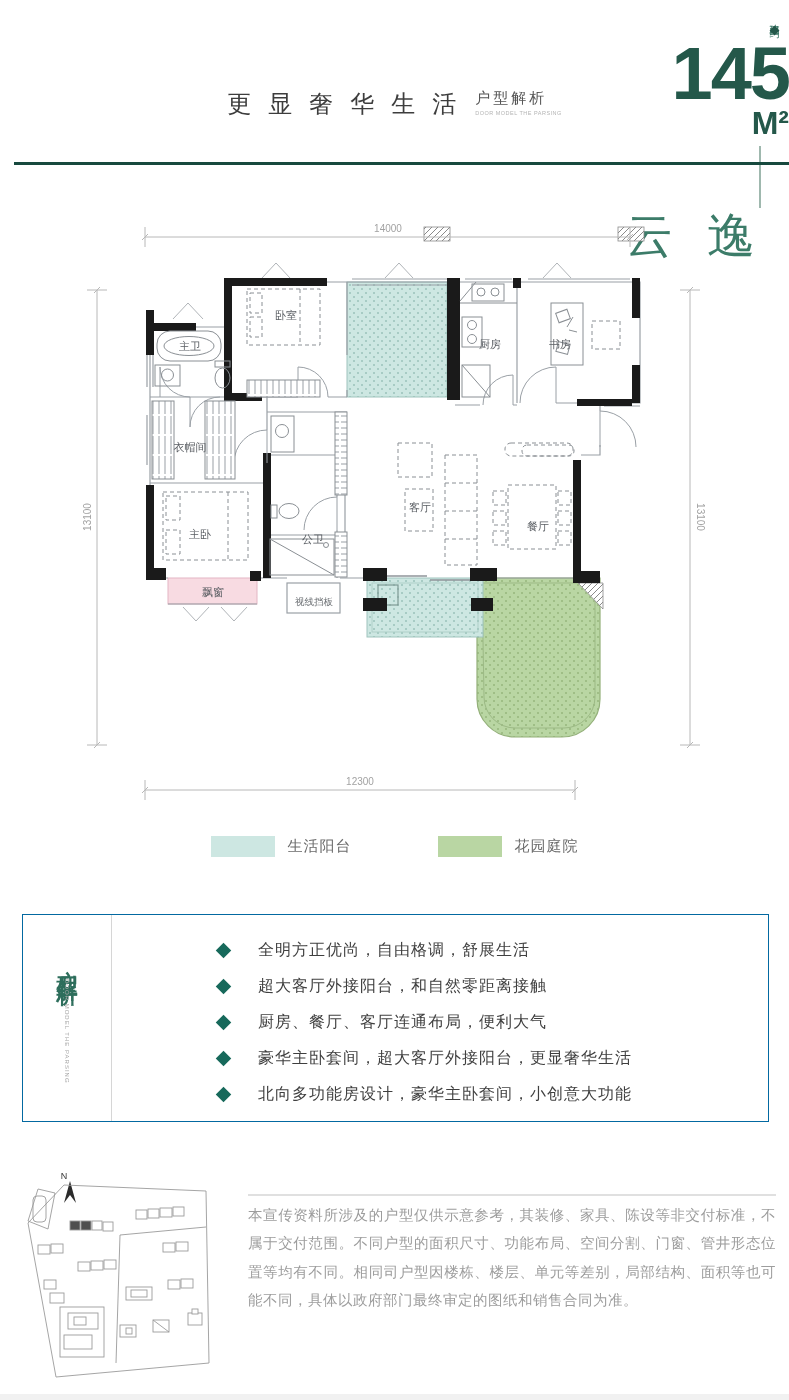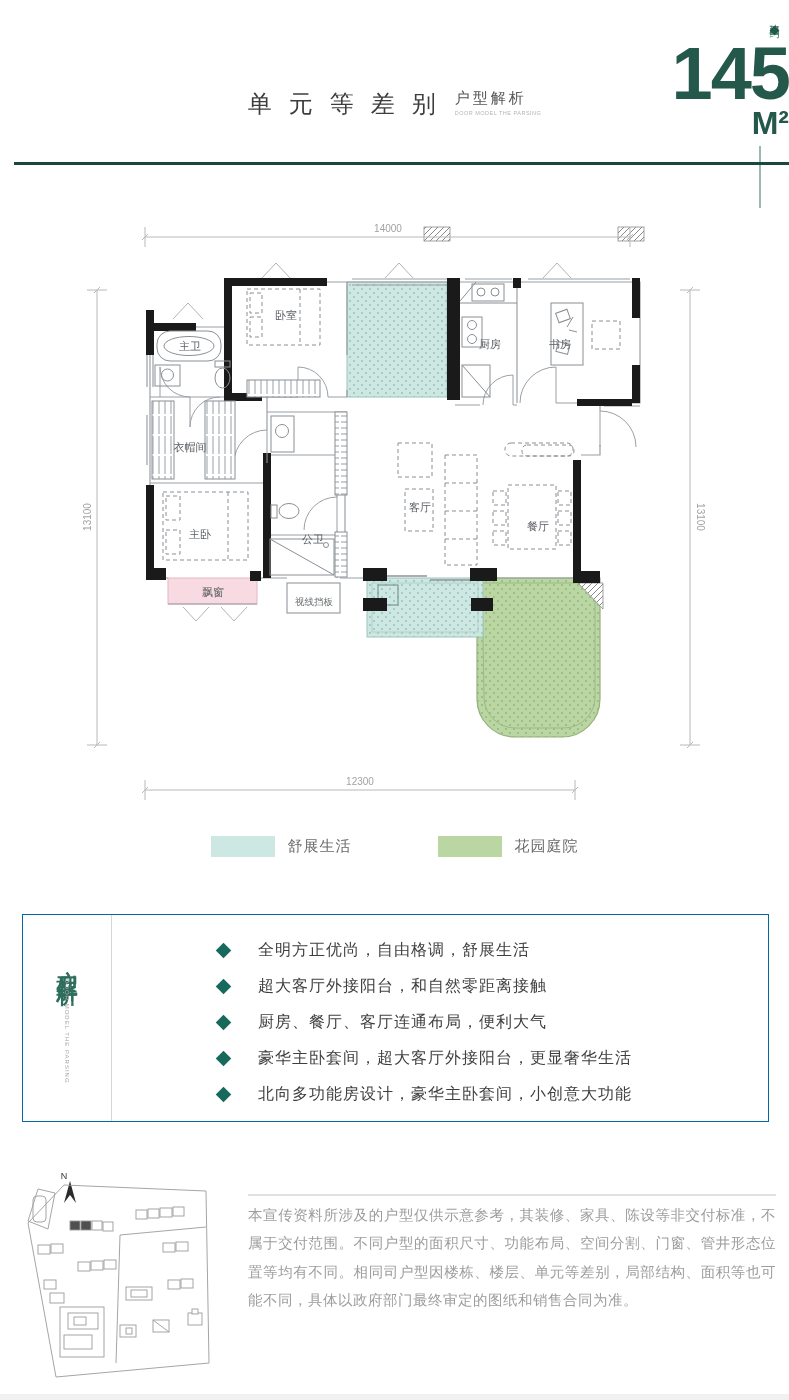--- a/index.html
+++ b/index.html
@@ -51,23 +51,24 @@
 <body>
 
 <div class="header">
   <div class="area-label">
     <span class="vtxt">建面约</span>
     <span class="dot-diamond"></span>
   </div>
   <div class="area-value">145</div>
   <div class="area-unit">M²</div>
   <div class="vdivider"></div>
+  <div class="plan-name">云逸</div>
 </div>
 <div class="subheader">
-  <div class="subtitle">单元等差别</div>
+  <div class="subtitle">更显奢华生活</div>
   <div class="subtag">
     <span class="t">户型解析</span>
     <span class="e">DOOR MODEL THE PARSING</span>
   </div>
 </div>
 <div class="green-rule"></div>
 
 <svg style="position:absolute;top:215px;left:0;" width="789" height="600" viewBox="0 0 789 600">
   <defs>
     <pattern id="pdTeal" width="8" height="8" patternUnits="userSpaceOnUse">
@@ -289,21 +290,21 @@
     <text class="dlabel" x="388" y="17">14000</text>
     <text class="dlabel" x="360" y="570">12300</text>
     <text class="dlabel" transform="rotate(-90 91 302)" x="91" y="302">13100</text>
     <text class="dlabel" transform="rotate(90 697 302)" x="697" y="302">13100</text>
   </g>
 </svg>
 
 <div class="legend">
   <div class="item">
     <span class="sw" style="background-color: rgb(205, 231, 226);"></span>
-    <span class="lb">舒展生活</span>
+    <span class="lb">生活阳台</span>
   </div>
   <div class="item">
     <span class="sw" style="background-color: rgb(185, 214, 163);"></span>
     <span class="lb">花园庭院</span>
   </div>
 </div>
 
 <div class="analysis">
   <div class="side">
     <span class="vtitle">户型解析</span>

